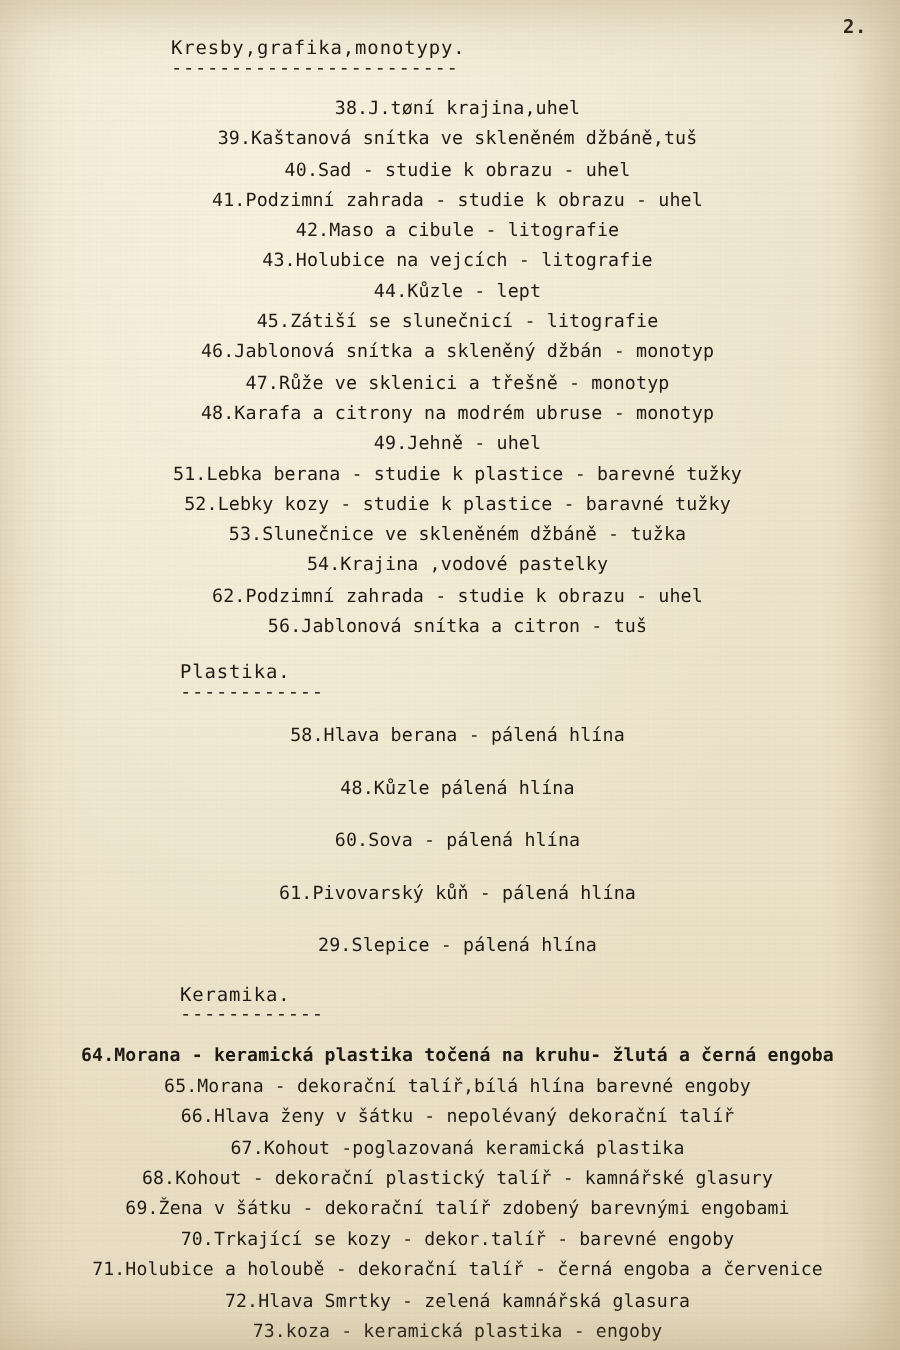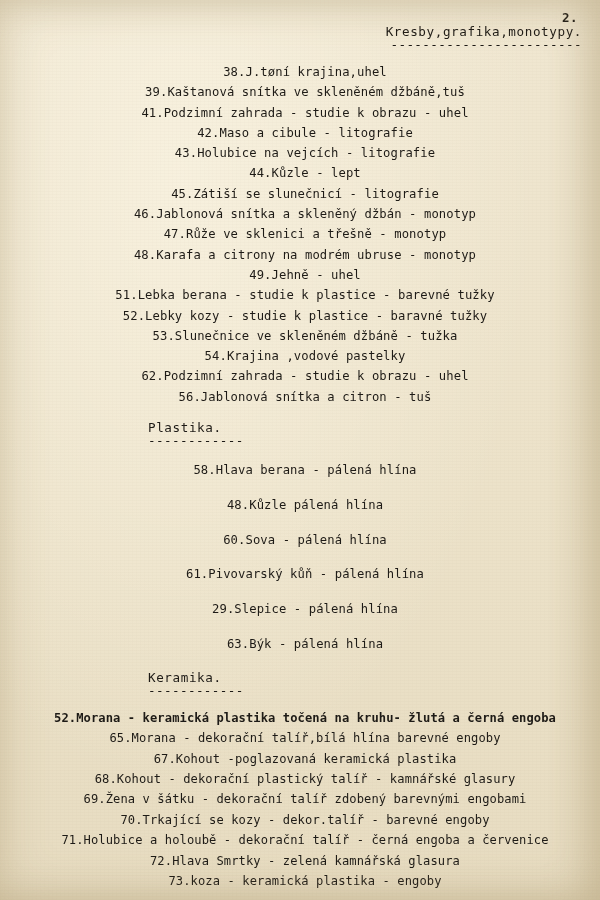--- a/index.html
+++ b/index.html
@@ -49,35 +49,34 @@
     position: absolute;
     top: 10px;
     right: 22px;
     font-size: 12.5px;
     font-weight: bold;
     letter-spacing: 0.5px;
   }
   .heading-block {
     margin-left: 86px;
     margin-top: 10px;
-    text-align: right;
   }
   .heading {
     font-size: 12.6px;
     letter-spacing: 0.6px;
     white-space: pre;
   }
   .rule {
     font-size: 12.6px;
     letter-spacing: 0.4px;
     margin-top: -2px;
     white-space: pre;
   }
   .section-head {
-    margin-left: 120px;
+    margin-left: 92px;
     margin-top: 13px;
   }
   .section-head .heading { font-size: 12.6px; }
   .list {
     margin-top: 10px;
   }
   .line {
     font-size: 12.2px;
     line-height: 20.6px;
     white-space: pre;
@@ -99,20 +98,21 @@
   <div class="page-number">2.</div>
 
   <div class="heading-block">
     <div class="heading">Kresby,grafika,monotypy.</div>
     <div class="rule">------------------------</div>
   </div>
 
   <div class="list tight sect-kresby">
     <div class="line">38.J.tøní krajina,uhel</div>
     <div class="line">39.Kaštanová snítka ve skleněném džbáně,tuš</div>
+    <div class="line">40.Sad - studie k obrazu - uhel</div>
     <div class="line">41.Podzimní zahrada - studie k obrazu - uhel</div>
     <div class="line">42.Maso a cibule - litografie</div>
     <div class="line">43.Holubice na vejcích - litografie</div>
     <div class="line">44.Kůzle - lept</div>
     <div class="line">45.Zátiší se slunečnicí - litografie</div>
     <div class="line">46.Jablonová snítka a skleněný džbán - monotyp</div>
     <div class="line">47.Růže ve sklenici a třešně - monotyp</div>
     <div class="line">48.Karafa a citrony na modrém ubruse - monotyp</div>
     <div class="line">49.Jehně - uhel</div>
     <div class="line">51.Lebka berana - studie k plastice - barevné tužky</div>
@@ -127,31 +127,31 @@
     <div class="heading">Plastika.</div>
     <div class="rule">------------</div>
   </div>
 
   <div class="list sect-plastika">
     <div class="line">58.Hlava berana - pálená hlína</div>
     <div class="line">48.Kůzle pálená hlína</div>
     <div class="line">60.Sova - pálená hlína</div>
     <div class="line">61.Pivovarský kůň - pálená hlína</div>
     <div class="line">29.Slepice - pálená hlína</div>
-    <div class="line">63.Býk - pálená hlína</div>
   </div>
 
   <div class="section-head">
     <div class="heading">Keramika.</div>
     <div class="rule">------------</div>
   </div>
 
   <div class="list sect-keramika">
-    <div class="line bold">52.Morana - keramická plastika točená na kruhu- žlutá a černá engoba</div>
+    <div class="line bold">64.Morana - keramická plastika točená na kruhu- žlutá a černá engoba</div>
     <div class="line">65.Morana - dekorační talíř,bílá hlína barevné engoby</div>
+    <div class="line">66.Hlava ženy v šátku - nepolévaný dekorační talíř</div>
     <div class="line">67.Kohout -poglazovaná keramická plastika</div>
     <div class="line">68.Kohout - dekorační plastický talíř - kamnářské glasury</div>
     <div class="line">69.Žena v šátku - dekorační talíř zdobený barevnými engobami</div>
     <div class="line">70.Trkající se kozy - dekor.talíř - barevné engoby</div>
     <div class="line">71.Holubice a holoubě - dekorační talíř - černá engoba a červenice</div>
     <div class="line">72.Hlava Smrtky - zelená kamnářská glasura</div>
     <div class="line">73.koza - keramická plastika - engoby</div>
 
   </div>
 

